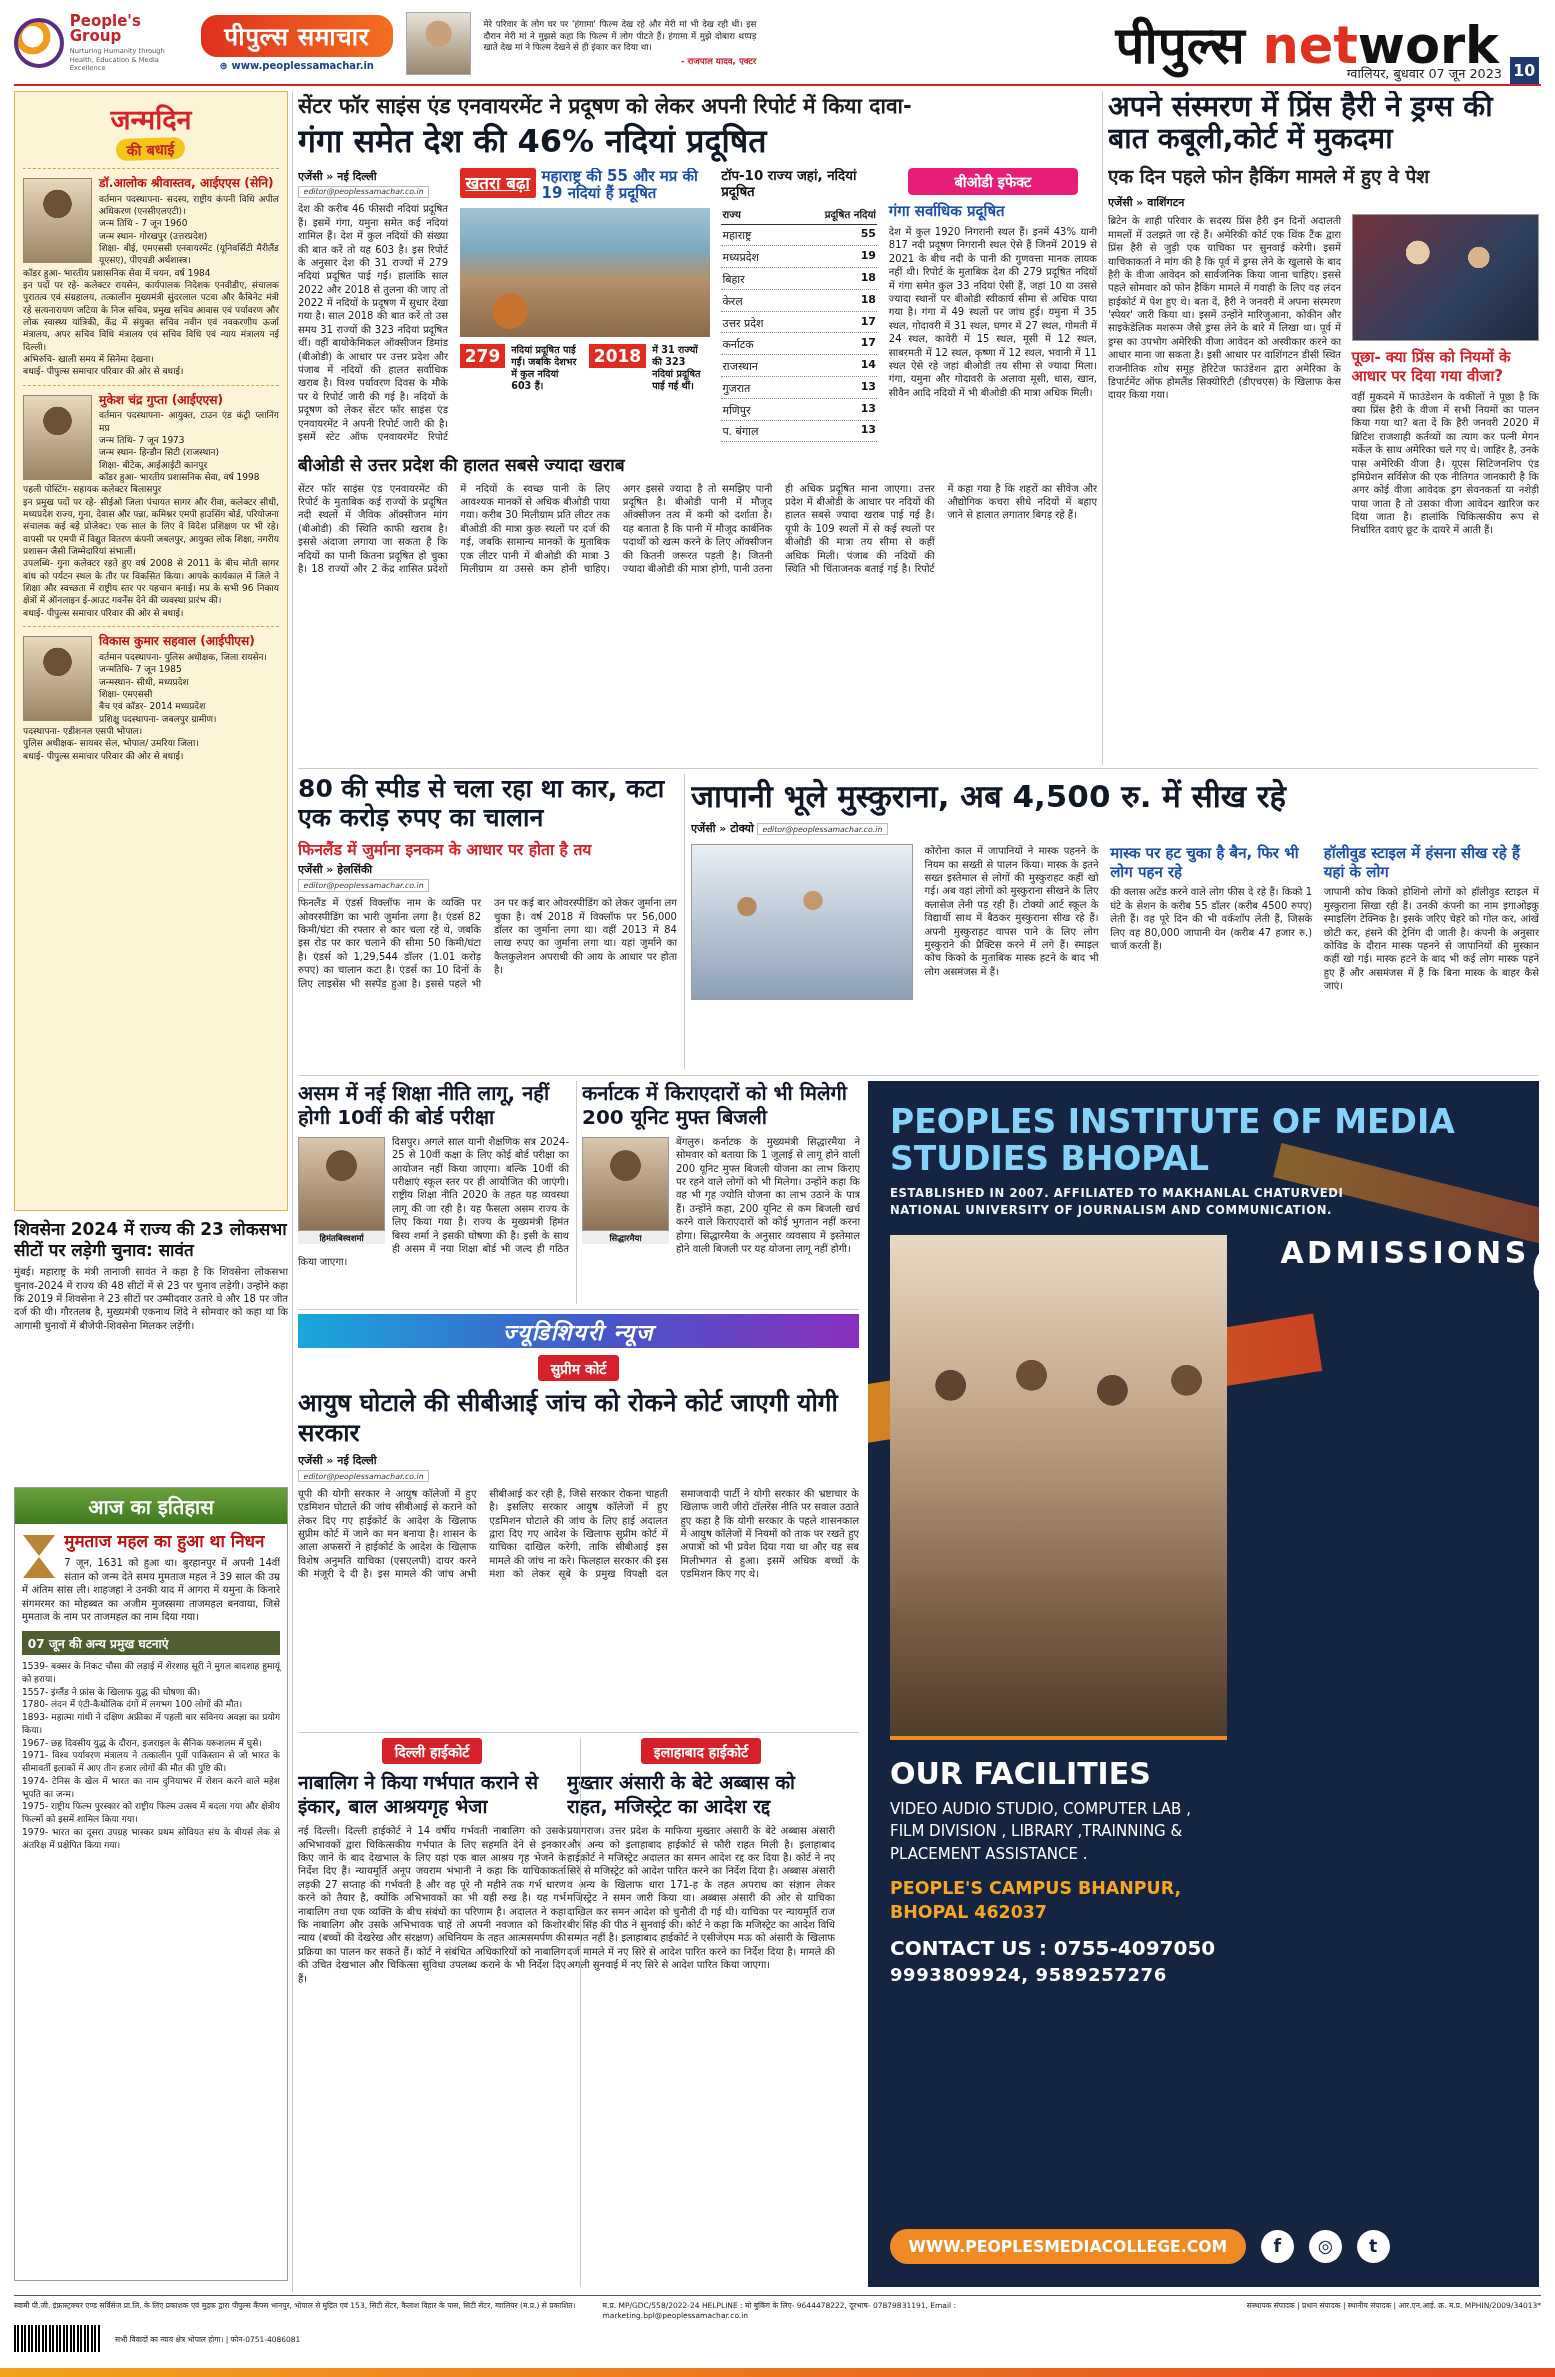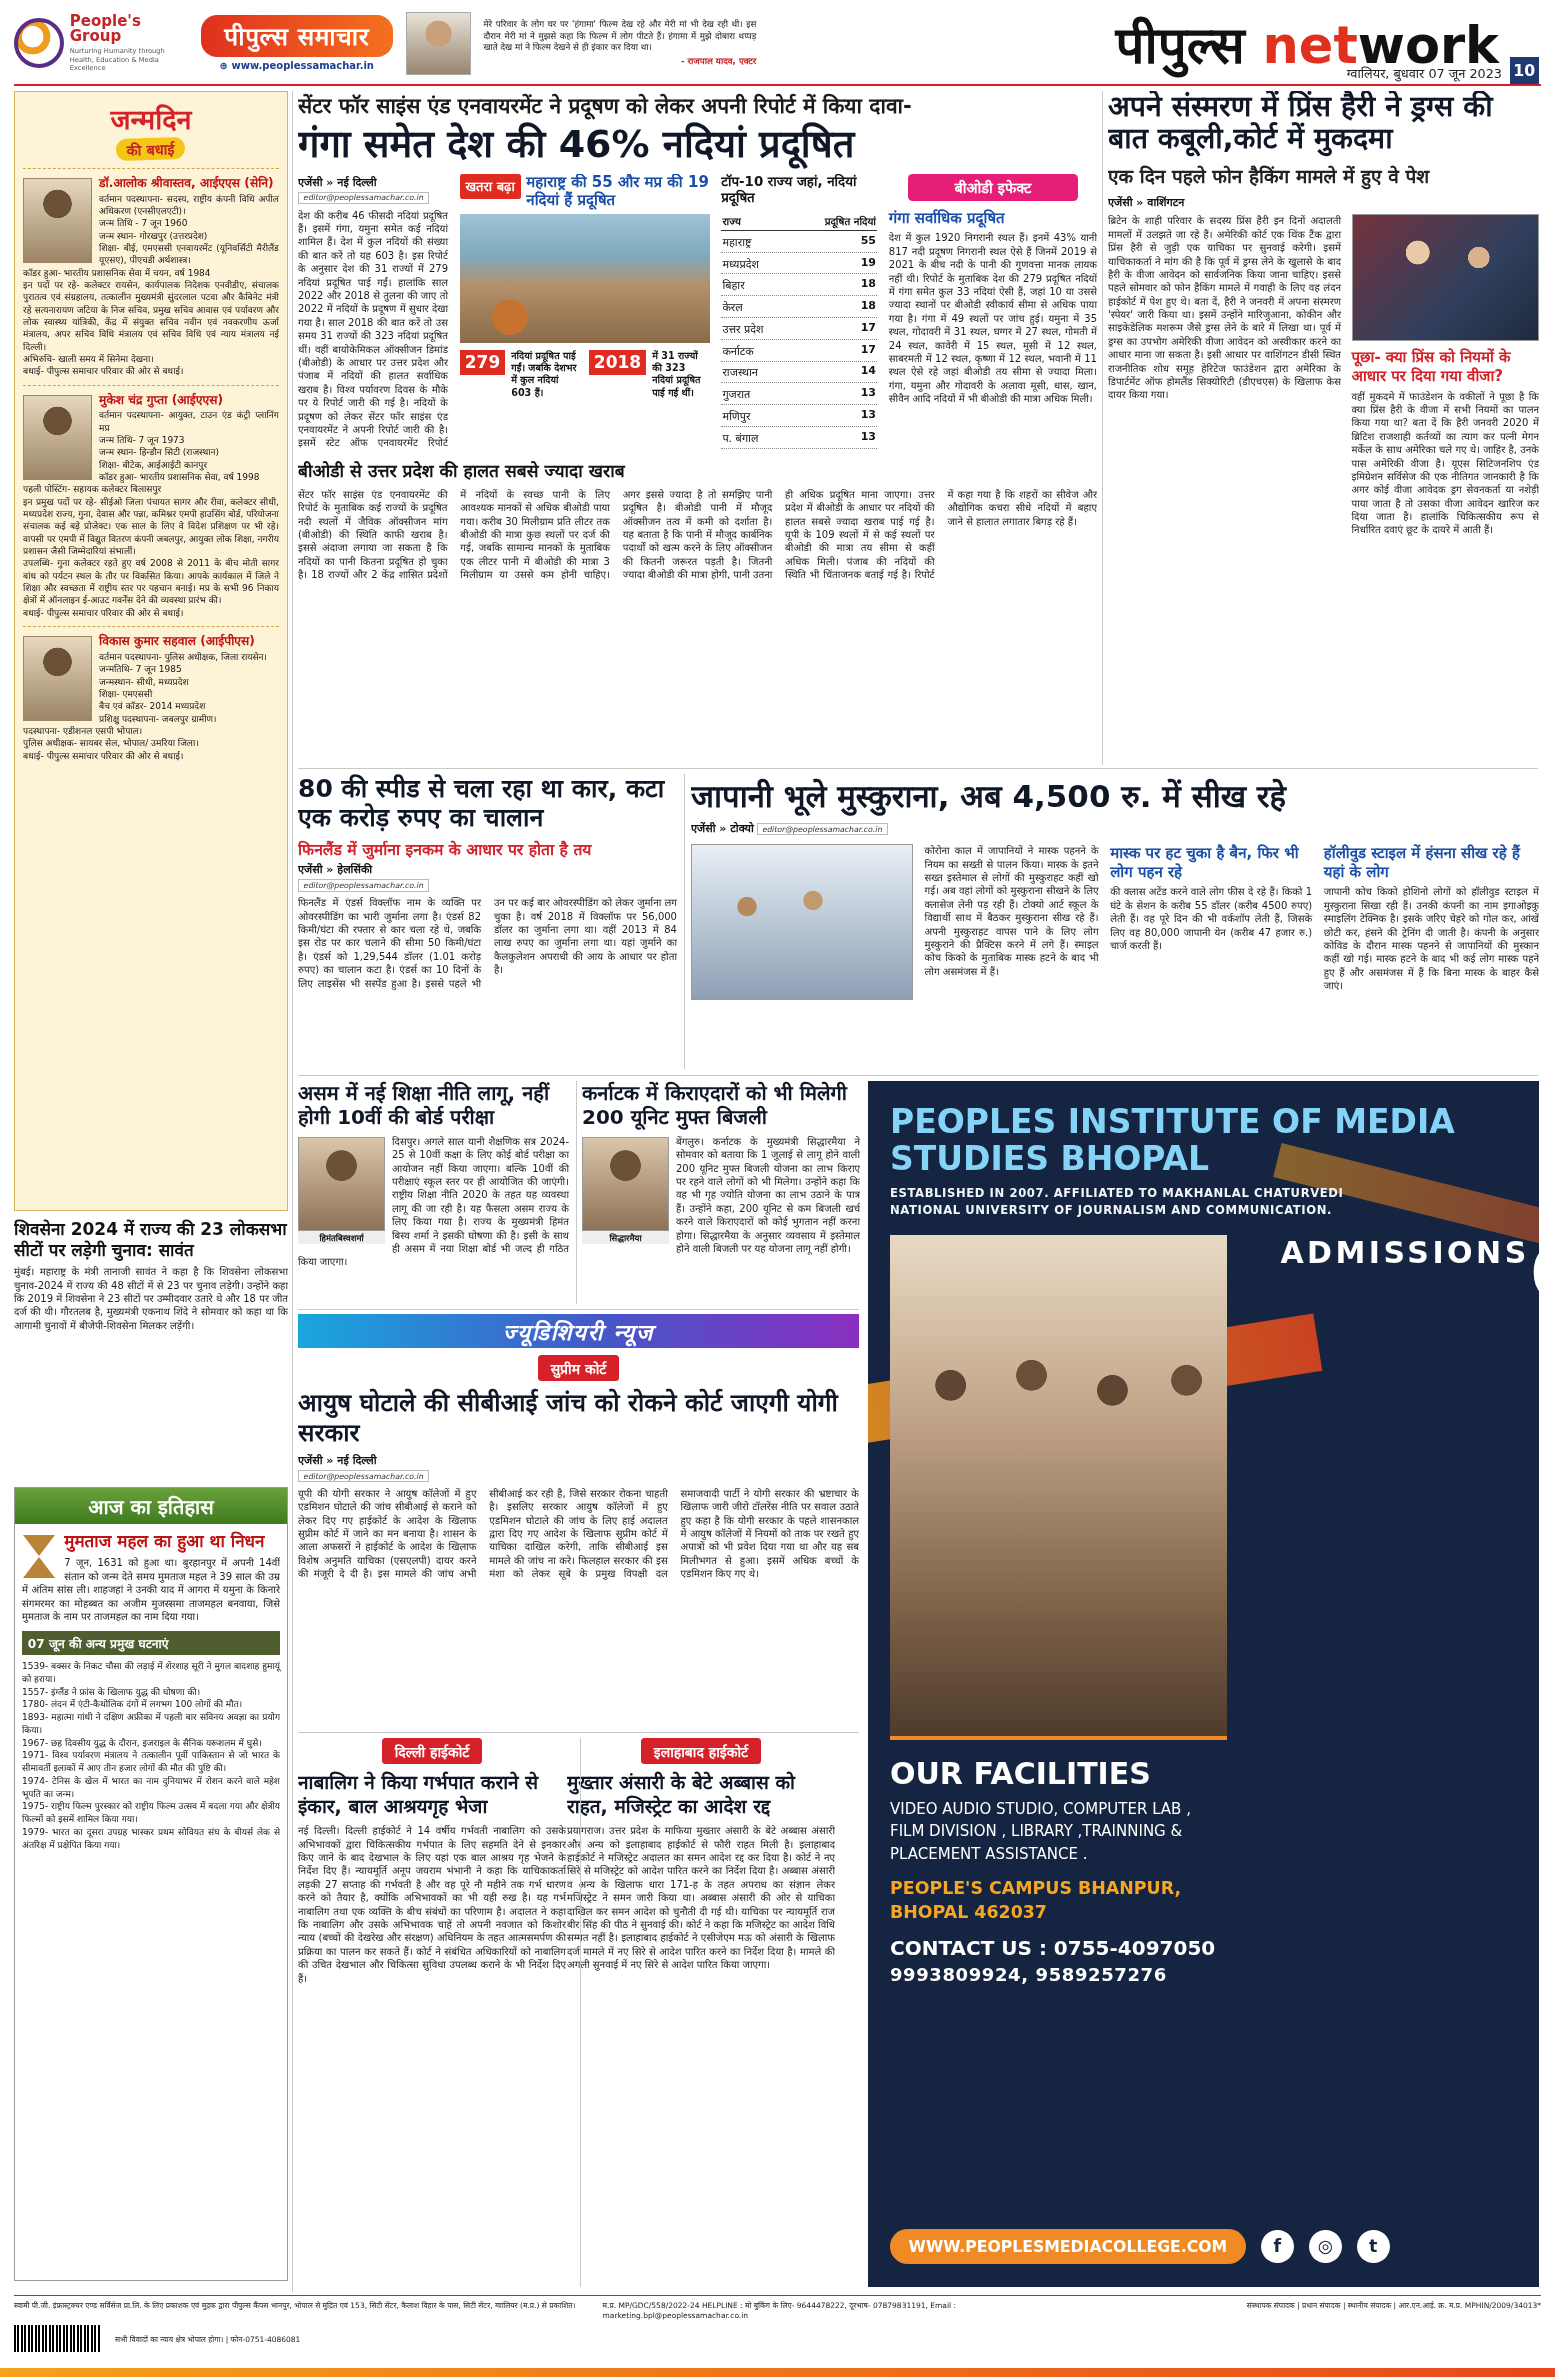--- a/index.html
+++ b/index.html
@@ -57,30 +57,30 @@
   .hourglass{position:relative;width:33px;height:43px;float:left;margin:3.5px 8.1px 2.3px 1.2px;}
   .hourglass:before{content:"";position:absolute;top:0;left:0;border:16.3px solid transparent;border-top:21.5px solid #b98436;}
   .hourglass:after{content:"";position:absolute;bottom:0;left:0;border:16.3px solid transparent;border-bottom:21.5px solid #b98436;}
   .hist-sub{color:#c11212;font-weight:bold;font-size:17px;line-height:1.2;margin-bottom:4.6px;}
   .hist-events-head{background:#4f5d2f;color:#fff;font-weight:bold;font-size:12.2px;padding:3.5px 5.8px;margin:8.1px 0 4.6px;}
   .hist-events{font-size:9px;line-height:1.42;text-align:justify;}
 
   
   .mainstory{position:absolute;left:298px;top:91px;width:799px;height:674px;overflow:hidden;}
   .kicker{font-size:21px;font-weight:bold;color:#1b1b1b;}
-  .headline{font-size:38px;font-weight:bold;color:#101828;line-height:1.05;margin:5.8px 0 9.3px;white-space:nowrap;}
+  .headline{font-size:32px;font-weight:bold;color:#101828;line-height:1.05;margin:5.8px 0 9.3px;white-space:nowrap;}
   .byline{font-weight:bold;font-size:11px;color:#111;}
   .email{font-size:7.8px;font-style:italic;border:0.6px solid #bbb;display:inline-block;padding:0.6px 4.6px;margin:2.9px 0 4.6px;color:#333;}
   .band{display:flex;gap:11.6px;height:276px;overflow:hidden;}
   .bcol1{width:150px;flex:none;}
   .bcol2{width:250px;flex:none;}
   .bcol3{width:156px;flex:none;}
   .bcol4{flex:1;}
   .khatra-top{display:flex;gap:5.8px;align-items:flex-start;margin-bottom:4.6px;}
-  .khatra-chip{background:#e02b20;color:#fff;font-weight:bold;font-size:13px;padding:3.5px 5.8px;border-radius:2.3px;white-space:nowrap;}
+  .khatra-chip{background:#e02b20;color:#fff;font-weight:bold;font-size:17px;padding:3.5px 5.8px;border-radius:2.3px;white-space:nowrap;text-decoration:underline;}
   .khatra-head{color:#1b4faa;font-weight:bold;font-size:15px;line-height:1.18;}
   .photo-river{width:100%;height:129px;
      background:radial-gradient(circle at 20% 80%,#c7732f 0 17.4px,transparent 18px),
                 linear-gradient(180deg,#9fc3d4 0%,#7fa9bd 32%,#b3906a 56%,#8a6a49 100%);}
   .stats{display:flex;gap:8.1px;margin-top:7px;}
   .stat{flex:1;display:flex;gap:5.8px;align-items:flex-start;}
   .stat-num{background:#e02b20;color:#fff;font-weight:bold;font-size:17px;padding:2.3px 5.2px;flex:none;}
   .stat-text{font-weight:bold;font-size:9.6px;line-height:1.28;}
   .table-title{font-weight:bold;font-size:13.4px;line-height:1.22;margin-bottom:4.6px;}
   .thead{display:flex;justify-content:space-between;font-weight:bold;font-size:10.2px;border-bottom:1.2px solid #333;padding:2.3px 1.2px;}

